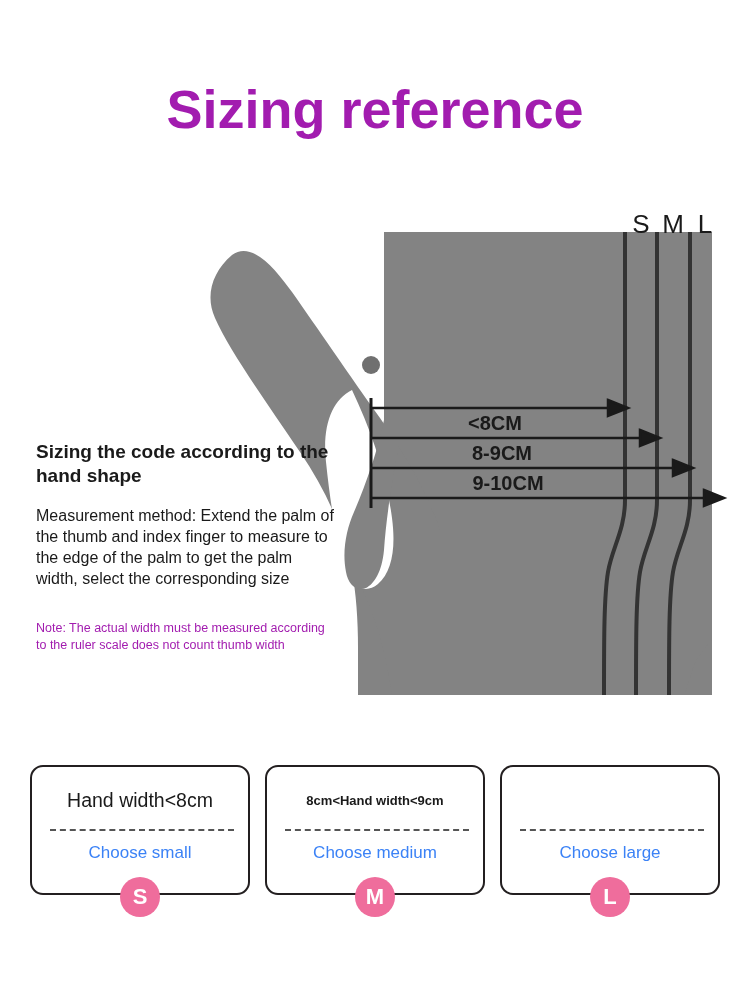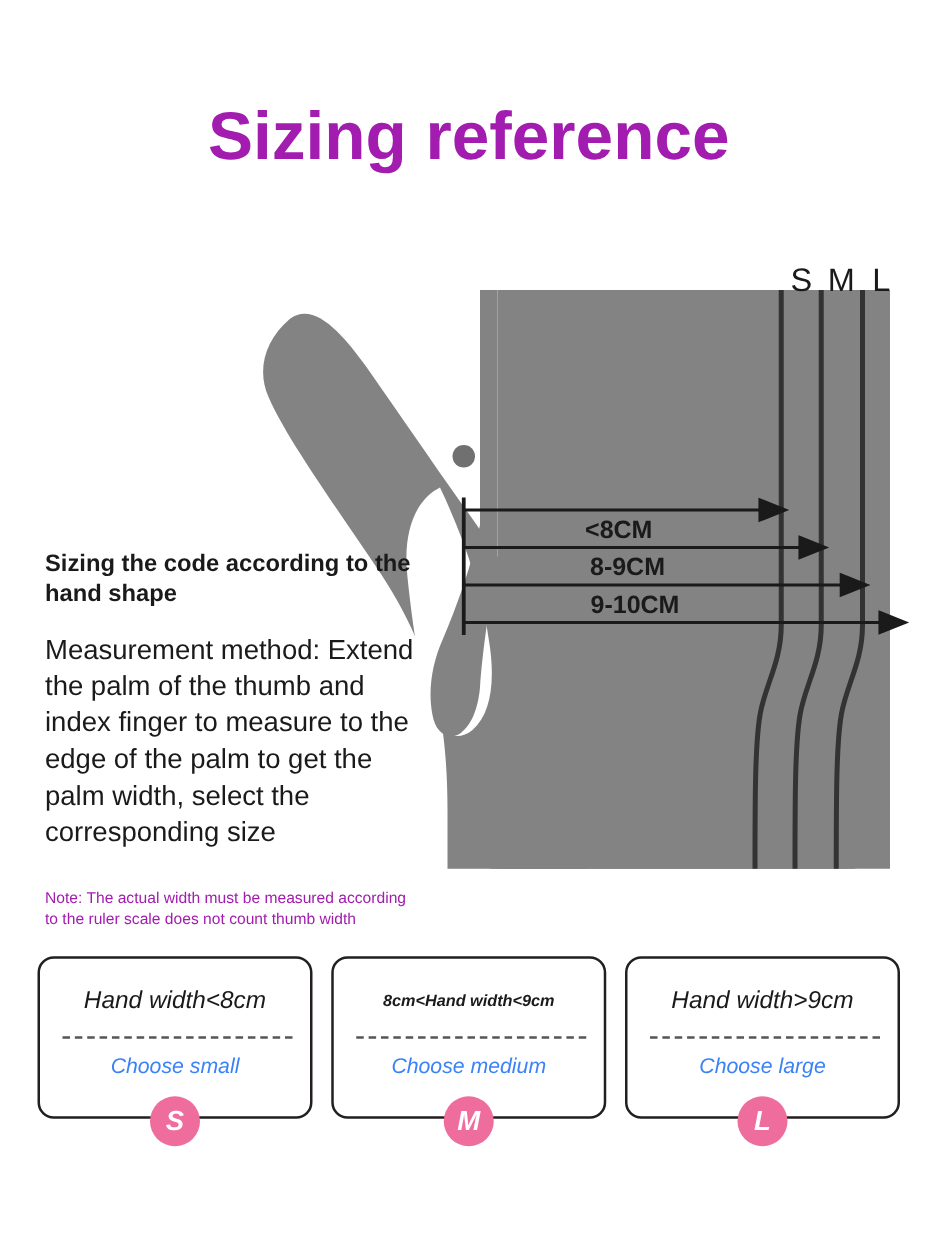--- a/index.html
+++ b/index.html
@@ -50,21 +50,21 @@
     z-index: 5;
   }
   .info-heading {
     font-size: 19px;
     font-weight: bold;
     line-height: 1.28;
     color: #1a1a1a;
     margin: 0 0 16px 0;
   }
   .info-body {
-    font-size: 22px;
+    font-size: 16px;
     line-height: 1.33;
     color: #1a1a1a;
     margin: 0;
   }
   .info-note {
     margin-top: 30px;
     font-size: 12.5px;
     line-height: 1.35;
     color: #a21caf;
   }
@@ -79,21 +79,20 @@
   }
   .size-card {
     position: absolute;
     top: 0;
     width: 220px;
     height: 130px;
     border: 2px solid #231f20;
     border-radius: 13px;
     background: #ffffff;
     box-sizing: border-box;
-    font-style: italic;
   }
   .size-card.card-0 { left: 30px; }
   .size-card.card-1 { left: 265px; }
   .size-card.card-2 { left: 500px; }
 
   .card-range {
     position: absolute;
     left: 0;
     top: 22px;
     width: 100%;
@@ -245,19 +244,18 @@
   </div>
 
   <div class="size-card card-1">
     <div class="card-range">8cm&lt;Hand width&lt;9cm</div>
     <div class="card-divider"></div>
     <div class="card-choice">Choose medium</div>
     <div class="card-badge">M</div>
   </div>
 
   <div class="size-card card-2">
-    <div class="card-range">Hand width&gt;9cm</div>
     <div class="card-divider"></div>
     <div class="card-choice">Choose large</div>
     <div class="card-badge">L</div>
   </div>
 
 </div>
 
 </body></html>

